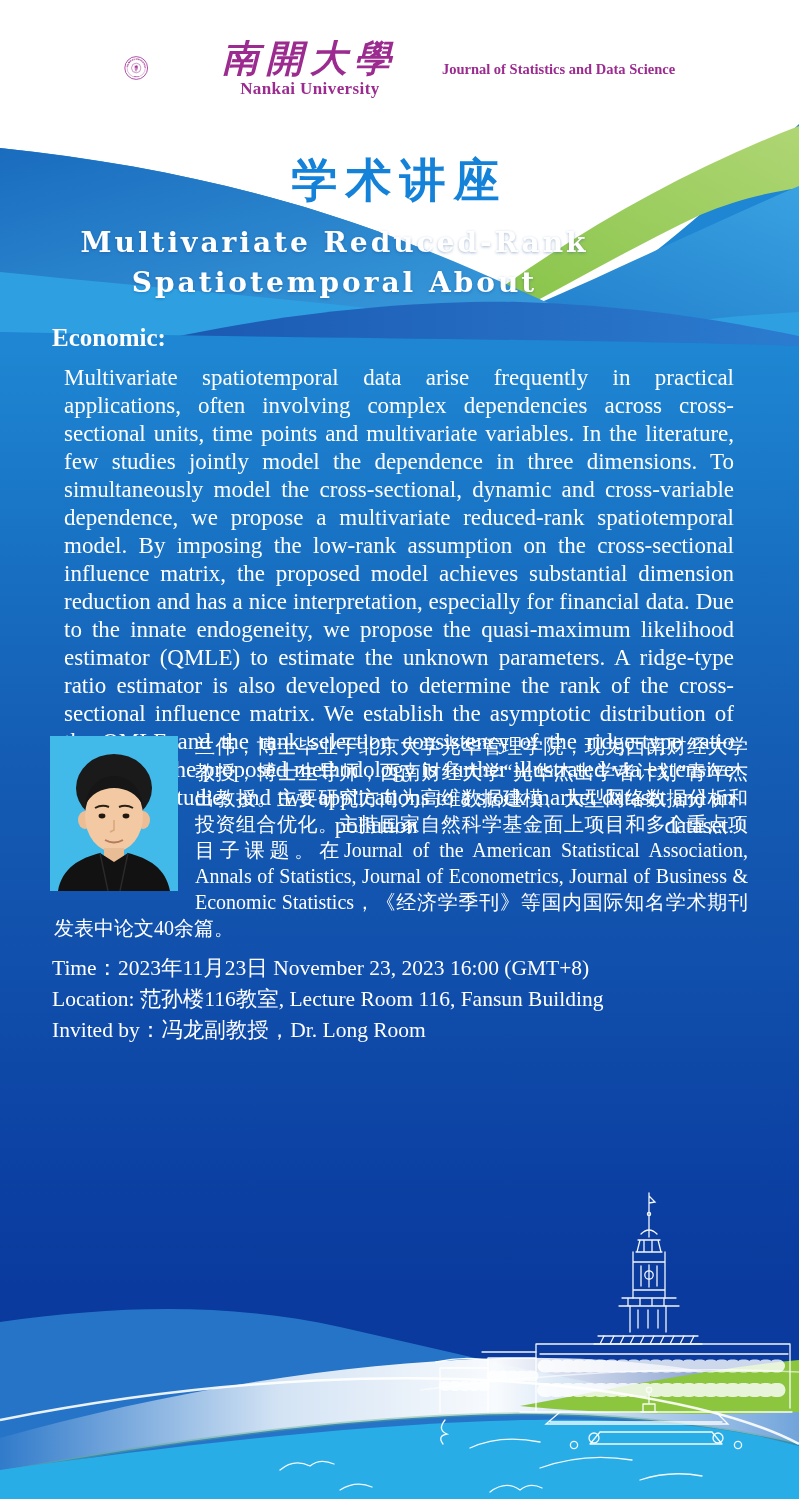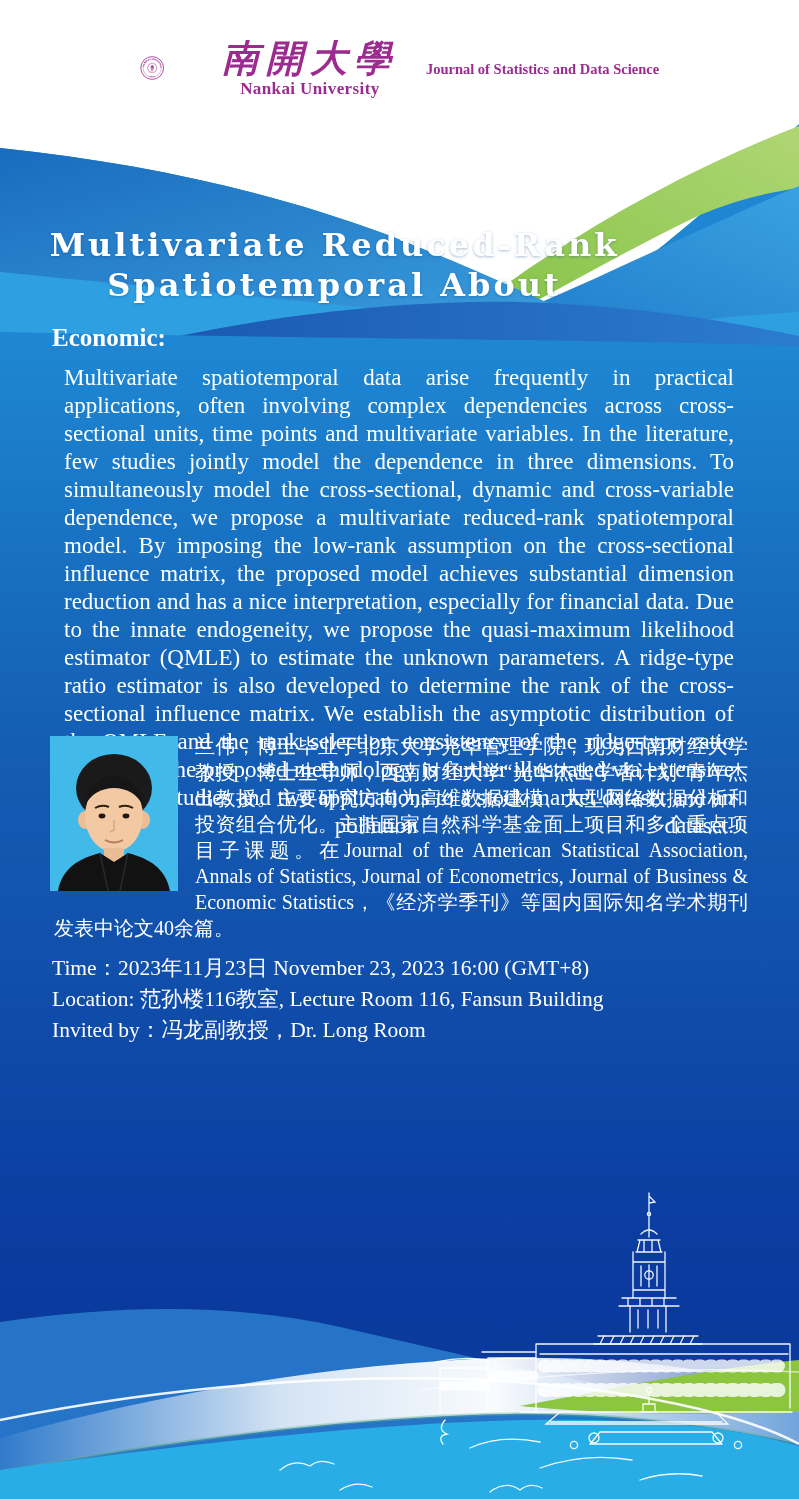--- a/index.html
+++ b/index.html
@@ -5,35 +5,35 @@
   html,body{margin:0;padding:0;background:#e8e8e8;}
   .poster{
     position:relative;width:799px;height:1499px;margin:0 auto;overflow:hidden;
     background:linear-gradient(180deg,#1E86D2 352px,#1870C2 560px,#145CB4 760px,
                #1150AC 960px,#0C43A4 1140px,#0A3A9D 1290px,#093A9C 1499px);
     font-family:"Liberation Serif","DejaVu Serif",serif;
   }
   svg{display:block;}
   
   .brand{position:absolute;top:34px;left:0;width:799px;display:flex;
-         justify-content:center;align-items:center;gap:14px;z-index:5;}
+         justify-content:center;align-items:center;gap:30px;z-index:5;}
   .brand-cn-col{display:flex;flex-direction:column;align-items:center;}
   .calligraphy{font-family:"DejaVu Serif",serif;font-style:italic;font-weight:bold;
         font-size:37px;letter-spacing:7px;color:#9C2B90;line-height:40px;white-space:nowrap;}
   .univ-en{font-weight:bold;font-size:17px;color:#9C2B90;letter-spacing:.4px;margin-top:1px;}
   .brand-school-col{display:flex;flex-direction:column;margin-left:14px;}
   .school-cn{font-weight:bold;font-size:28px;color:#9C2B90;letter-spacing:2px;line-height:34px;}
   .school-en{font-weight:bold;font-size:14.5px;color:#9C2B90;margin-top:2px;}
   
   .top-waves{position:absolute;top:0;left:0;z-index:1;}
   .lecture-label{position:absolute;top:150px;left:0;width:799px;text-align:center;z-index:4;
         font-family:"Liberation Sans","DejaVu Sans",sans-serif;font-weight:900;
         font-size:46px;letter-spacing:8px;color:#1482D8;}
   .main-title{position:absolute;left:0;width:669px;text-align:center;z-index:4;color:#ffffff;
-        font-family:"DejaVu Serif",serif;font-weight:bold;font-size:32px;letter-spacing:3px;
+        font-family:"DejaVu Serif",serif;font-weight:bold;font-size:28px;letter-spacing:3px;
         text-shadow:0 1px 3px rgba(10,60,130,.35);white-space:nowrap;}
   .title-1{top:226px;} .title-2{top:266px;}
   
   .abstract{position:absolute;top:324px;left:52px;width:694px;z-index:3;color:#fff;}
   .abstract h2{margin:0 0 3px 0;font-size:25px;font-weight:bold;}
   .abstract p{margin:12px;font-size:23px;line-height:28px;text-align:justify;text-align-last:justify;}
   
   .speaker{position:absolute;top:729px;left:50px;width:702px;z-index:3;color:#fff;}
   .speaker .photo{float:left;width:128px;height:155px;margin:7px 17px 4px 0;}
   .speaker h2{margin:0 0 5px 0;font-size:24px;font-weight:bold;}
@@ -98,20 +98,21 @@
     </svg>
     <div class="brand-cn-col">
       <div class="calligraphy">南開大學</div>
       <div class="univ-en">Nankai University</div>
     </div>
     <div class="brand-school-col">
       <div class="school-en">Journal of Statistics and Data Science</div>
     </div>
   </div>
 
+  <div class="lecture-label">学术讲座</div>
   <div class="main-title title-1">Multivariate Reduced-Rank</div>
   <div class="main-title title-2">Spatiotemporal About</div>
 
   <section class="abstract">
     <h2>Economic:</h2>
     <p>Multivariate spatiotemporal data arise frequently in practical applications, often involving complex dependencies across cross-sectional units, time points and multivariate variables. In the literature, few studies jointly model the dependence in three dimensions. To simultaneously model the cross-sectional, dynamic and cross-variable dependence, we propose a multivariate reduced-rank spatiotemporal model. By imposing the low-rank assumption on the cross-sectional influence matrix, the proposed model achieves substantial dimension reduction and has a nice interpretation, especially for financial data. Due to the innate endogeneity, we propose the quasi-maximum likelihood estimator (QMLE) to estimate the unknown parameters. A ridge-type ratio estimator is also developed to determine the rank of the cross-sectional influence matrix. We establish the asymptotic distribution of the QMLE and the rank selection consistency of the ridge-type ratio estimator. The proposed methodology is further illustrated via extensive simulation studies and two applications to a stock market dataset and an air pollution dataset.</p>
   </section>
 
   <section class="speaker">
     <svg class="photo" viewBox="0 0 128 155" width="128" height="155">

